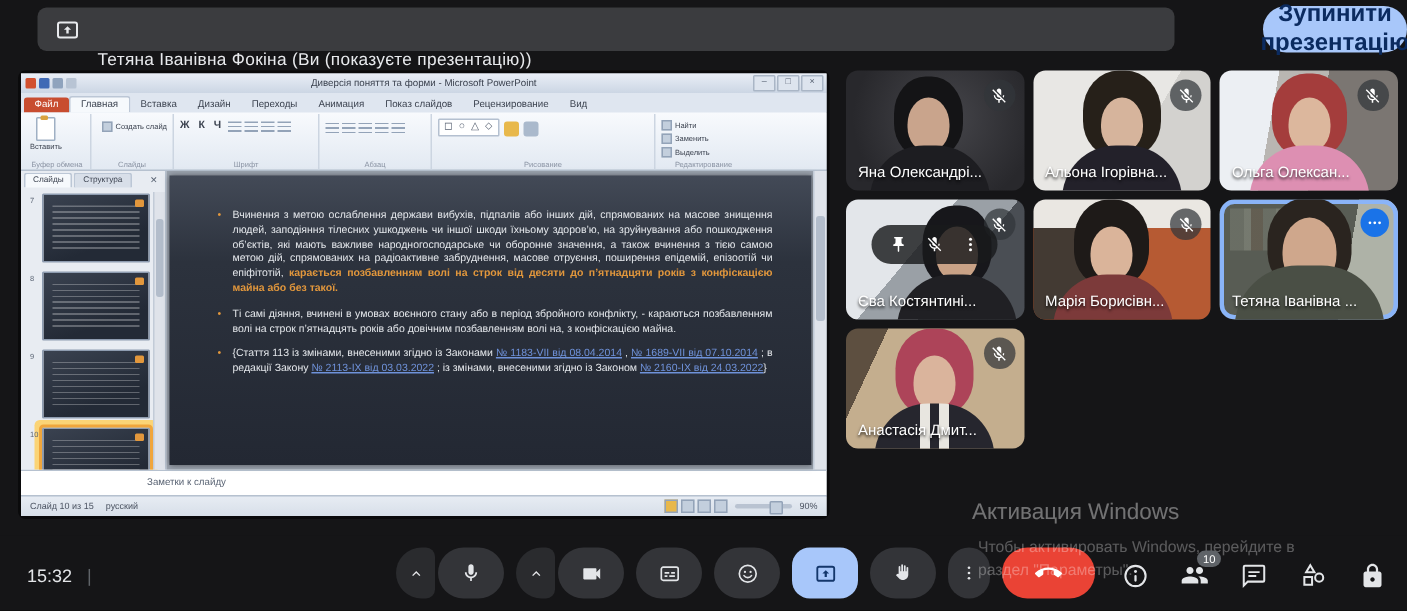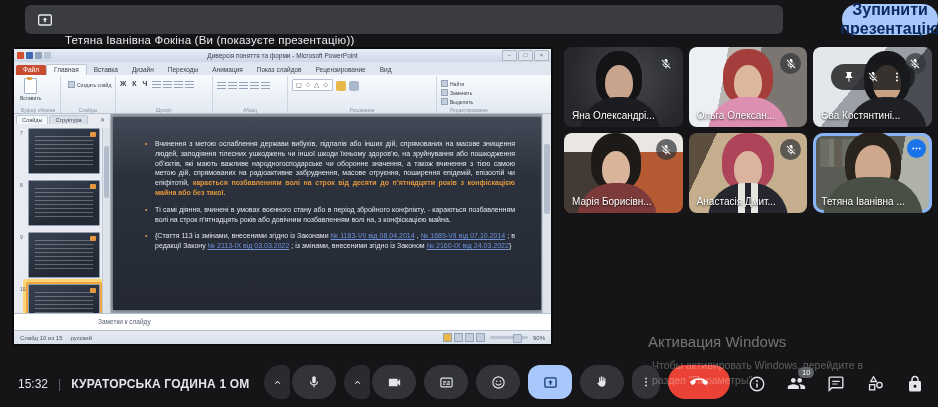--- a/index.html
+++ b/index.html
@@ -288,20 +288,33 @@
         </div>
       <div class="micbadge">
           <svg width="12" height="12" viewBox="0 0 24 24">
             <path fill="#fff" d="M19 11h-1.7c0 .74-.16 1.43-.43 2.05l1.23 1.23c.56-.98.9-2.09.9-3.28zm-4.02.17c0-.06.02-.11.02-.17V5c0-1.66-1.34-3-3-3S9 3.34 9 5v.18l5.98 5.99zM4.27 3L3 4.27l6.01 6.01V11c0 1.66 1.33 3 2.99 3 .22 0 .44-.03.65-.08l1.66 1.66c-.71.33-1.5.52-2.31.52-2.76 0-5.3-2.1-5.3-5.1H5c0 3.41 2.72 6.23 6 6.72V21h2v-3.28c.91-.13 1.77-.45 2.55-.9L19.73 21 21 19.73 4.27 3z"></path>
           </svg>
         </div>
       <div class="cap">Яна Олександрі...</div>
     </div>
 
 
+    <div class="tile t3">
+      <div class="person">
+          <div class="hair"></div>
+          <div class="face"></div>
+          <div class="torso"></div>
+        </div>
+      <div class="micbadge">
+          <svg width="12" height="12" viewBox="0 0 24 24">
+            <path fill="#fff" d="M19 11h-1.7c0 .74-.16 1.43-.43 2.05l1.23 1.23c.56-.98.9-2.09.9-3.28zm-4.02.17c0-.06.02-.11.02-.17V5c0-1.66-1.34-3-3-3S9 3.34 9 5v.18l5.98 5.99zM4.27 3L3 4.27l6.01 6.01V11c0 1.66 1.33 3 2.99 3 .22 0 .44-.03.65-.08l1.66 1.66c-.71.33-1.5.52-2.31.52-2.76 0-5.3-2.1-5.3-5.1H5c0 3.41 2.72 6.23 6 6.72V21h2v-3.28c.91-.13 1.77-.45 2.55-.9L19.73 21 21 19.73 4.27 3z"></path>
+          </svg>
+        </div>
+      <div class="cap">Альона Ігорівна...</div>
+    </div>
 
     <div class="tile t4">
       <div class="person">
           <div class="hair"></div>
           <div class="face"></div>
           <div class="torso"></div>
         </div>
       <div class="micbadge">
           <svg width="12" height="12" viewBox="0 0 24 24">
             <path fill="#fff" d="M19 11h-1.7c0 .74-.16 1.43-.43 2.05l1.23 1.23c.56-.98.9-2.09.9-3.28zm-4.02.17c0-.06.02-.11.02-.17V5c0-1.66-1.34-3-3-3S9 3.34 9 5v.18l5.98 5.99zM4.27 3L3 4.27l6.01 6.01V11c0 1.66 1.33 3 2.99 3 .22 0 .44-.03.65-.08l1.66 1.66c-.71.33-1.5.52-2.31.52-2.76 0-5.3-2.1-5.3-5.1H5c0 3.41 2.72 6.23 6 6.72V21h2v-3.28c.91-.13 1.77-.45 2.55-.9L19.73 21 21 19.73 4.27 3z"></path>
@@ -351,62 +364,61 @@
           <div class="torso"></div>
         </div>
       <div class="micbadge">
           <svg width="12" height="12" viewBox="0 0 24 24">
             <path fill="#fff" d="M19 11h-1.7c0 .74-.16 1.43-.43 2.05l1.23 1.23c.56-.98.9-2.09.9-3.28zm-4.02.17c0-.06.02-.11.02-.17V5c0-1.66-1.34-3-3-3S9 3.34 9 5v.18l5.98 5.99zM4.27 3L3 4.27l6.01 6.01V11c0 1.66 1.33 3 2.99 3 .22 0 .44-.03.65-.08l1.66 1.66c-.71.33-1.5.52-2.31.52-2.76 0-5.3-2.1-5.3-5.1H5c0 3.41 2.72 6.23 6 6.72V21h2v-3.28c.91-.13 1.77-.45 2.55-.9L19.73 21 21 19.73 4.27 3z"></path>
           </svg>
         </div>
       <div class="cap">Марія Борисівн...</div>
     </div>
 
-    <div class="tile t8">
-      <div class="person">
-          <div class="hair"></div>
-          <div class="face"></div>
-          <div class="torso"></div>
-        </div>
-      <div class="micbadge">
-          <svg width="12" height="12" viewBox="0 0 24 24">
-            <path fill="#fff" d="M19 11h-1.7c0 .74-.16 1.43-.43 2.05l1.23 1.23c.56-.98.9-2.09.9-3.28zm-4.02.17c0-.06.02-.11.02-.17V5c0-1.66-1.34-3-3-3S9 3.34 9 5v.18l5.98 5.99zM4.27 3L3 4.27l6.01 6.01V11c0 1.66 1.33 3 2.99 3 .22 0 .44-.03.65-.08l1.66 1.66c-.71.33-1.5.52-2.31.52-2.76 0-5.3-2.1-5.3-5.1H5c0 3.41 2.72 6.23 6 6.72V21h2v-3.28c.91-.13 1.77-.45 2.55-.9L19.73 21 21 19.73 4.27 3z"></path>
-          </svg>
-        </div>
-      <div class="cap">Анастасія Дмит...</div>
-    </div>
-
     <div class="tile t9">
       <div class="person">
           <div class="hair"></div>
           <div class="face"></div>
           <div class="torso"></div>
         </div>
       <div class="dotsbtn">
           <svg width="11" height="11" viewBox="0 0 24 24">
             <circle cx="5" cy="12" r="2" fill="#fff"></circle>
             <circle cx="12" cy="12" r="2" fill="#fff"></circle>
             <circle cx="19" cy="12" r="2" fill="#fff"></circle>
           </svg>
         </div>
       <div class="cap">Тетяна Іванівна ...</div>
     </div>
+
+    <div class="tile t8">
+      <div class="person">
+          <div class="hair"></div>
+          <div class="face"></div>
+          <div class="torso"></div>
+        </div>
+      <div class="micbadge">
+          <svg width="12" height="12" viewBox="0 0 24 24">
+            <path fill="#fff" d="M19 11h-1.7c0 .74-.16 1.43-.43 2.05l1.23 1.23c.56-.98.9-2.09.9-3.28zm-4.02.17c0-.06.02-.11.02-.17V5c0-1.66-1.34-3-3-3S9 3.34 9 5v.18l5.98 5.99zM4.27 3L3 4.27l6.01 6.01V11c0 1.66 1.33 3 2.99 3 .22 0 .44-.03.65-.08l1.66 1.66c-.71.33-1.5.52-2.31.52-2.76 0-5.3-2.1-5.3-5.1H5c0 3.41 2.72 6.23 6 6.72V21h2v-3.28c.91-.13 1.77-.45 2.55-.9L19.73 21 21 19.73 4.27 3z"></path>
+          </svg>
+        </div>
+      <div class="cap">Анастасія Дмит...</div>
+    </div>
   </div>
 
   <div class="wm1">Активация Windows</div>
   <div class="wm2">
     <div>Чтобы активировать Windows, перейдите в</div>
     <div>раздел "Параметры".</div>
   </div>
 
   <div class="bottombar">
     <div class="meta">
       <span>15:32</span>
       <span class="sep">|</span>
-      <span class="mname">КУРАТОРСЬКА ГОДИНА 1 ОМ</span>
     </div>
 
     <div class="controls">
       <span class="grp">
         <span class="chev">
             <svg width="11" height="11" viewBox="0 0 24 24">
               <path fill="#e3e5e8" d="M7.4 15.4 12 10.8l4.6 4.6L18 14l-6-6-6 6z"></path>
             </svg>
           </span>
         <span class="cbtn">

